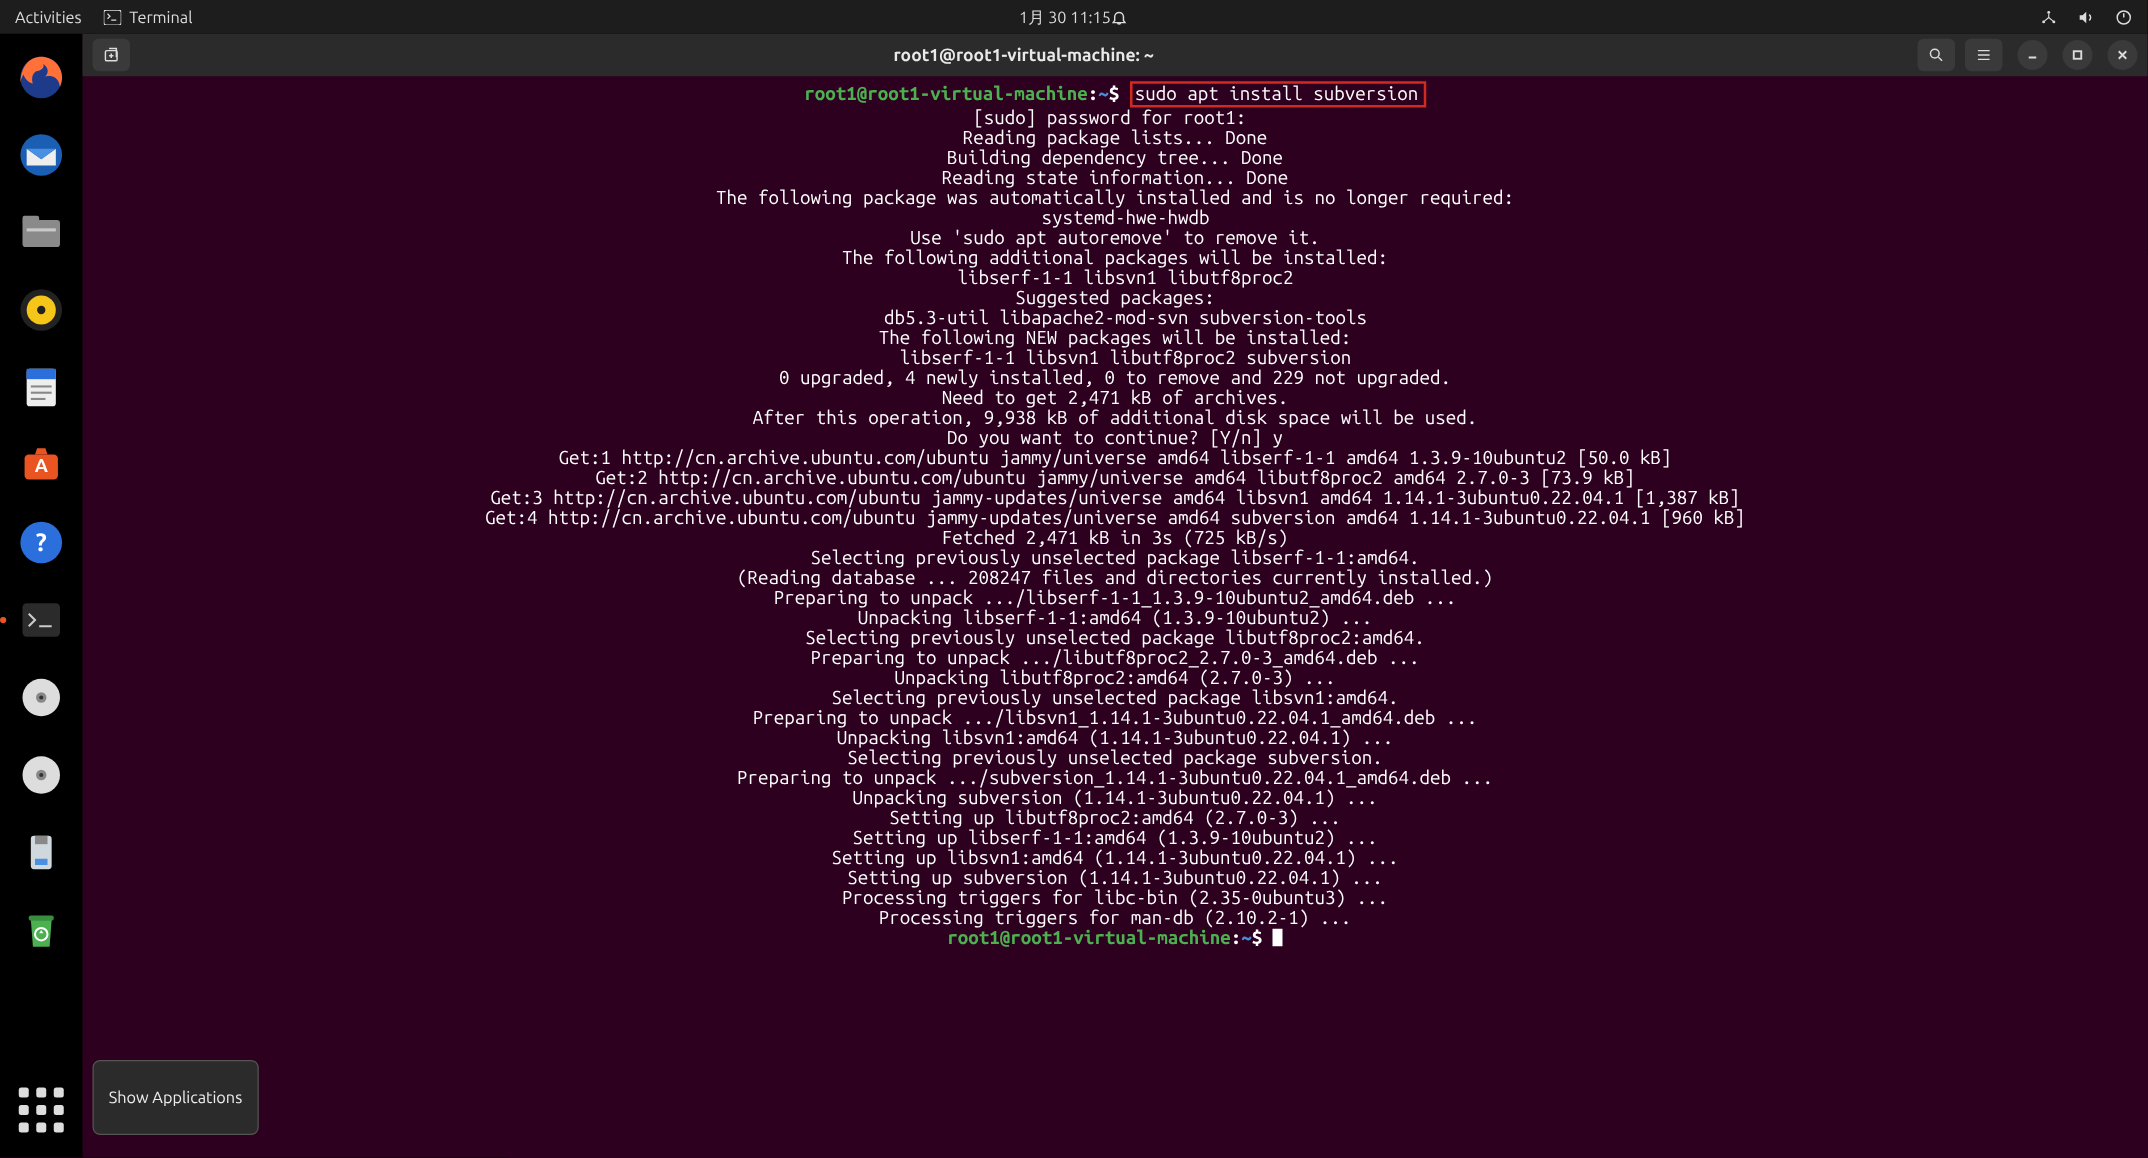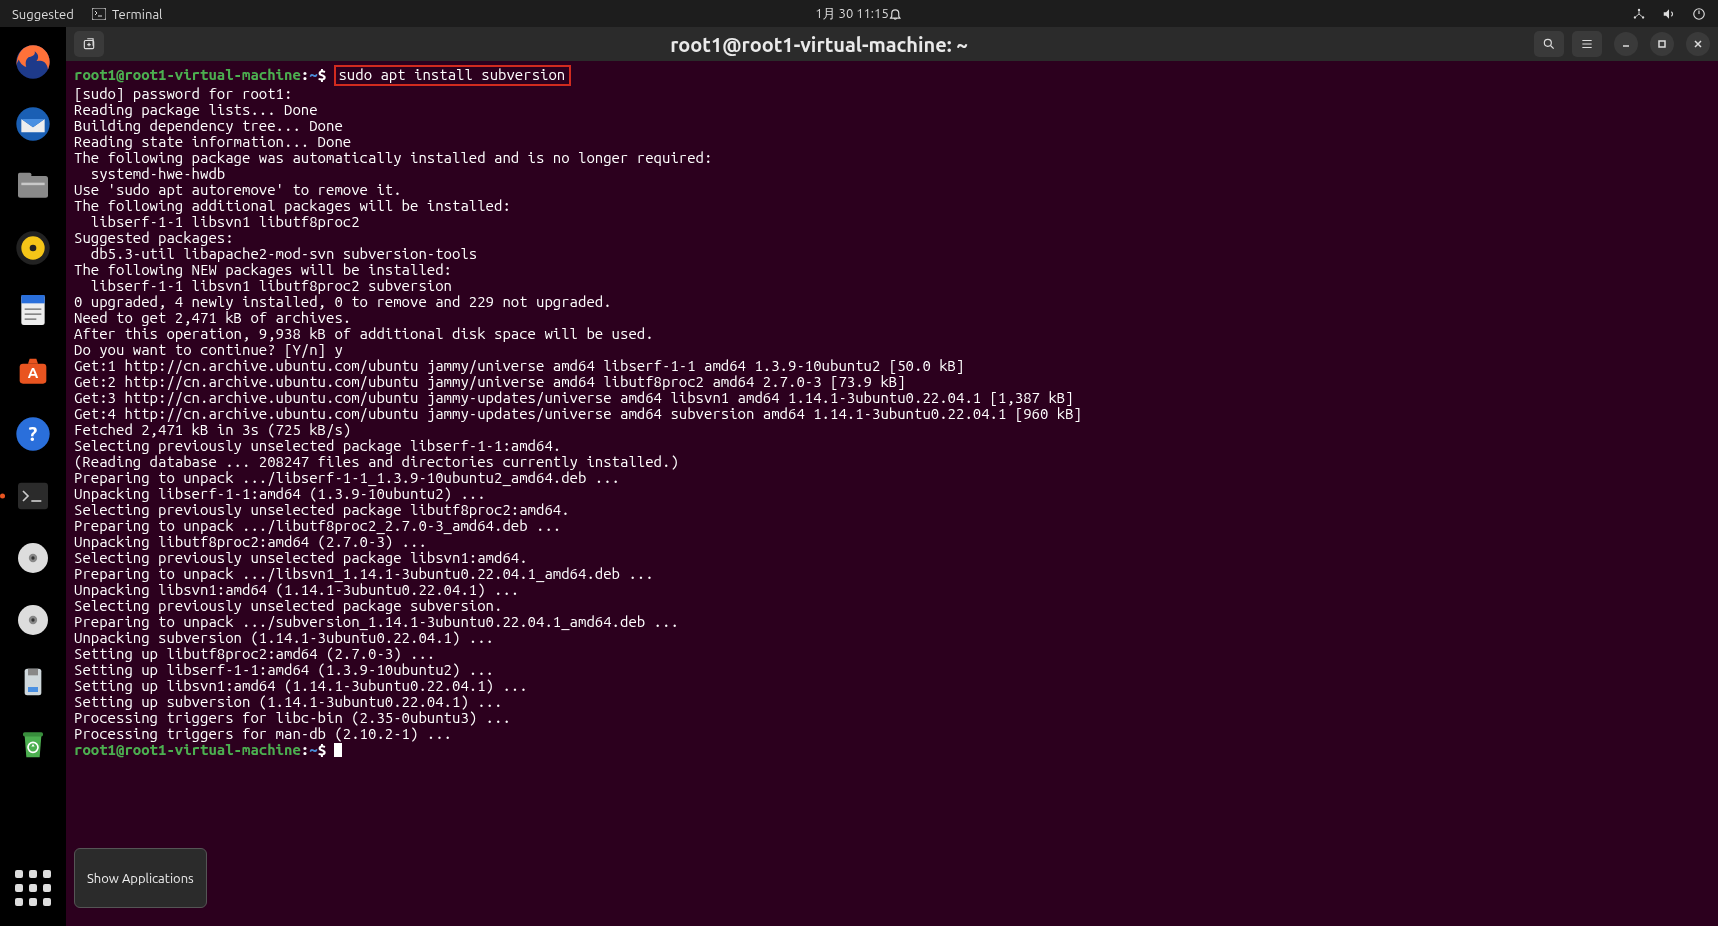--- a/index.html
+++ b/index.html
@@ -75,41 +75,42 @@
     background: #2b2b2b;
     display: flex; align-items: center;
     padding: 0 8px;
     gap: 8px;
   }
   .titlebar .newtab {
     width: 30px; height: 26px; border-radius: 5px;
     background: #3a3a3a; display:flex; align-items:center; justify-content:center;
     color:#dcdcdc; font-size:14px;
   }
-  .titlebar .title { flex: 1; text-align: center; color: #eaeaea; font-size: 20px; font-weight: 600; }
+  .titlebar .title { flex: 1; text-align: center; color: #eaeaea; font-size: 14px; font-weight: 600; }
   .titlebar .btn {
     width: 30px; height: 26px; border-radius: 5px; background:#3a3a3a;
     display:flex; align-items:center; justify-content:center; color:#dcdcdc;
   }
   .titlebar .winbtn {
     width: 24px; height: 24px; border-radius: 50%; background:#3a3a3a;
     display:flex; align-items:center; justify-content:center; color:#dcdcdc;
     margin-left: 4px;
   }
 
   
   .term {
     flex: 1;
     padding: 4px 8px 8px 8px;
     font-family: "Ubuntu Mono", "DejaVu Sans Mono", monospace;
     font-size: 15px;
     line-height: 16px;
     color: #ffffff;
     white-space: pre;
     overflow: hidden;
+    text-align: center;
   }
   .prompt-user { color: #4caf50; font-weight: bold; }
   .prompt-sep  { color: #ffffff; font-weight: bold; }
   .prompt-path { color: #4a8bd6; font-weight: bold; }
   .cmd-highlight {
     border: 2px solid #d12b1f;
     padding: 0 4px 1px 2px;
     display: inline-block;
     line-height: 16px;
   }
@@ -125,21 +126,21 @@
     padding: 22px 12px;
     font-size: 13px;
     color: #eee;
   }
 </style>
 </head>
 <body>
 
 <div class="topbar">
   <div class="left">
-    <span class="activities">Suggested</span>
+    <span class="activities">Activities</span>
     <span class="app">
       <span class="ico">
         <svg width="14" height="12" viewBox="0 0 14 12">
             <rect x="0" y="0" width="14" height="12" rx="2" fill="none" stroke="#dcdcdc"></rect>
             <path d="M3 3l2 2-2 2" stroke="#dcdcdc" fill="none"></path>
             <path d="M6 8h4" stroke="#dcdcdc"></path>
           </svg>
       </span>
       <span>Terminal</span>
     </span>

